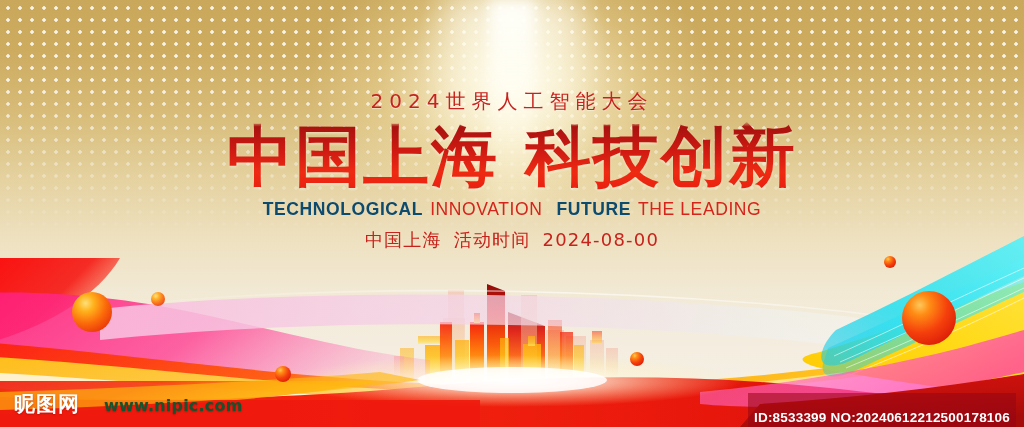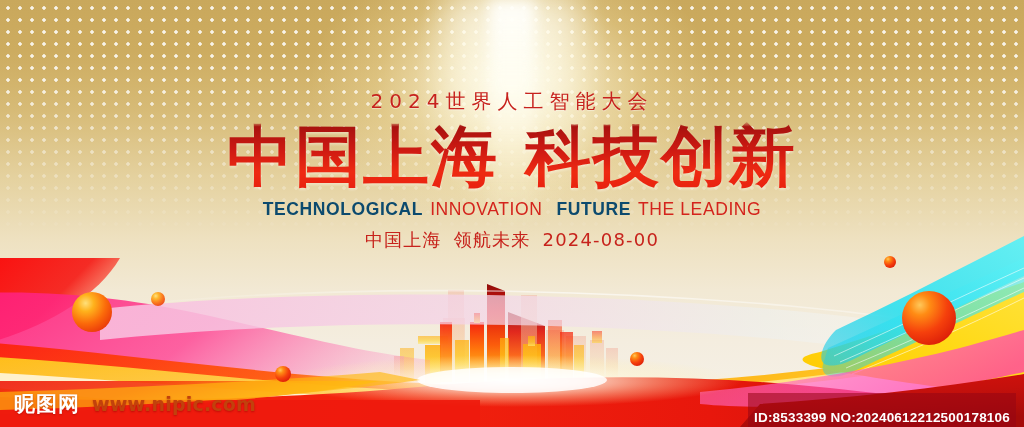--- a/index.html
+++ b/index.html
@@ -151,33 +151,33 @@
     width: 100%;
     height: 46px;
     z-index: 40;
     pointer-events: none;
   }
   .wm-logo {
     position: absolute;
     left: 14px; top: 9px;
     display: flex;
     align-items: baseline;
-    gap: 12px;
+    gap: 24px;
   }
   .wm-cn {
     color: #ffffff;
     font-size: 21px;
     font-weight: 700;
     letter-spacing: 1px;
     font-family: "DejaVu Sans", "Liberation Sans", sans-serif;
     text-shadow: 0 1px 2px rgba(120,0,0,0.4);
   }
   .wm-url {
-    color: #c2410c;
-    font-size: 19px;
+    color: #14532d;
+    font-size: 16px;
     font-weight: 700;
     letter-spacing: 0.2px;
     font-family: "DejaVu Sans", "Liberation Sans", sans-serif;
     text-shadow: 0 1px 2px rgba(120,0,0,0.4);
   }
   .wm-id {
     position: absolute;
     right: 8px; top: 12px;
     color: #ffffff;
     font-size: 13.5px;
@@ -380,21 +380,21 @@
 
     <div class="maintitle">
       <span>中国上海</span><span class="gap"></span><span>科技创新</span>
     </div>
 
     <div class="engline">
       <b>TECHNOLOGICAL</b><span class="sp"></span><span>INNOVATION</span><span class="sp"></span><span class="sp"></span><b>FUTURE</b><span class="sp"></span><span>THE LEADING</span>
     </div>
 
     <div class="locline">
-      <span>中国上海</span><span class="sp"></span><span>领航未来</span><span class="sp"></span><span>2024-08-00</span>
+      <span>中国上海</span><span class="sp"></span><span>活动时间</span><span class="sp"></span><span>2024-08-00</span>
     </div>
   </div>
 
   <div class="wm">
     <div class="wm-logo">
       <span class="wm-cn">昵图网</span>
       <span class="wm-url">www.nipic.com</span>
     </div>
     <div class="wm-id">ID:8533399 NO:20240612212500178106</div>
   </div>

